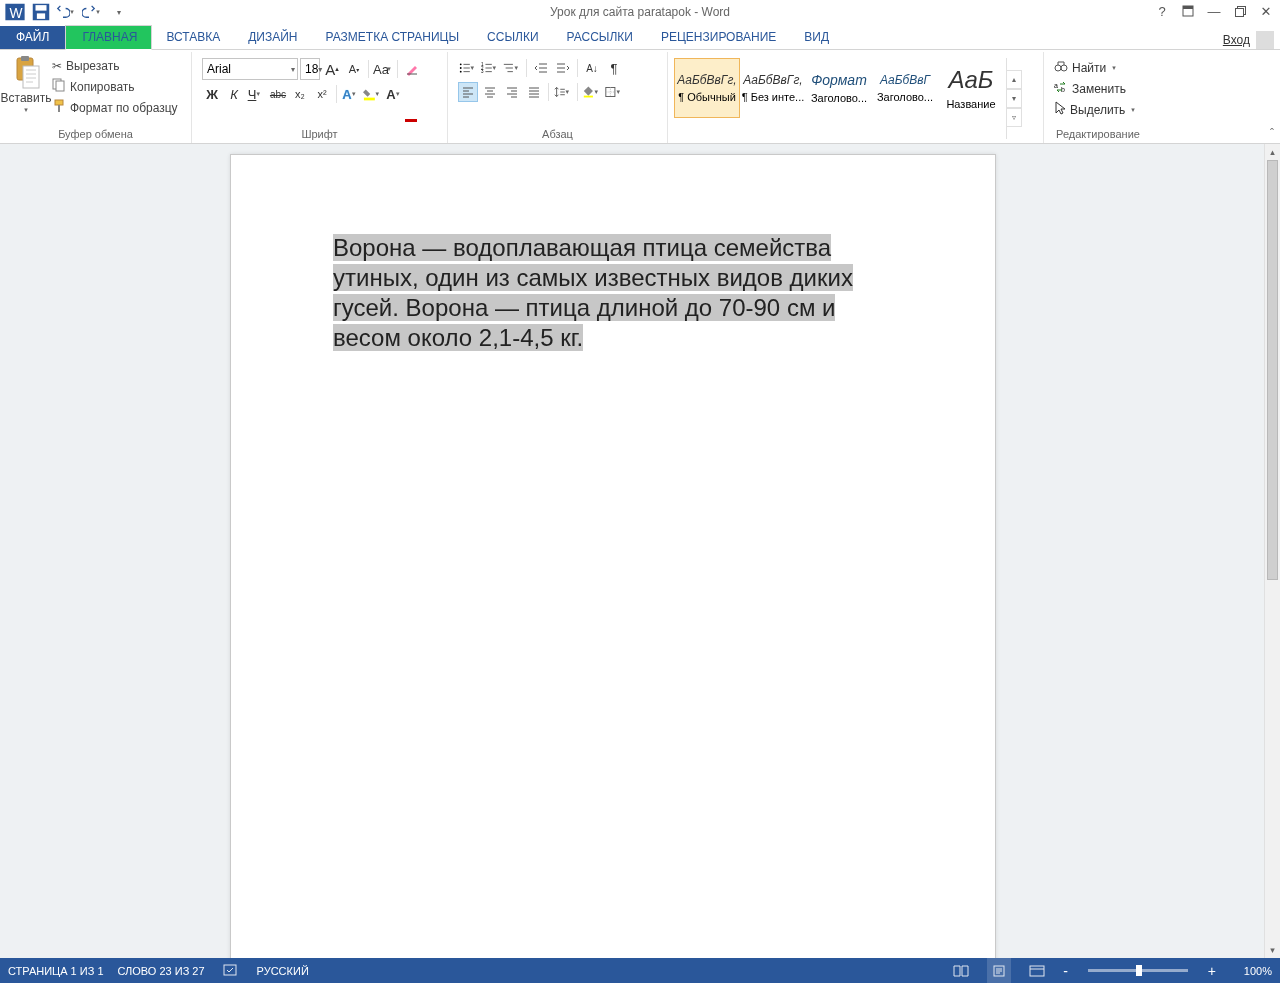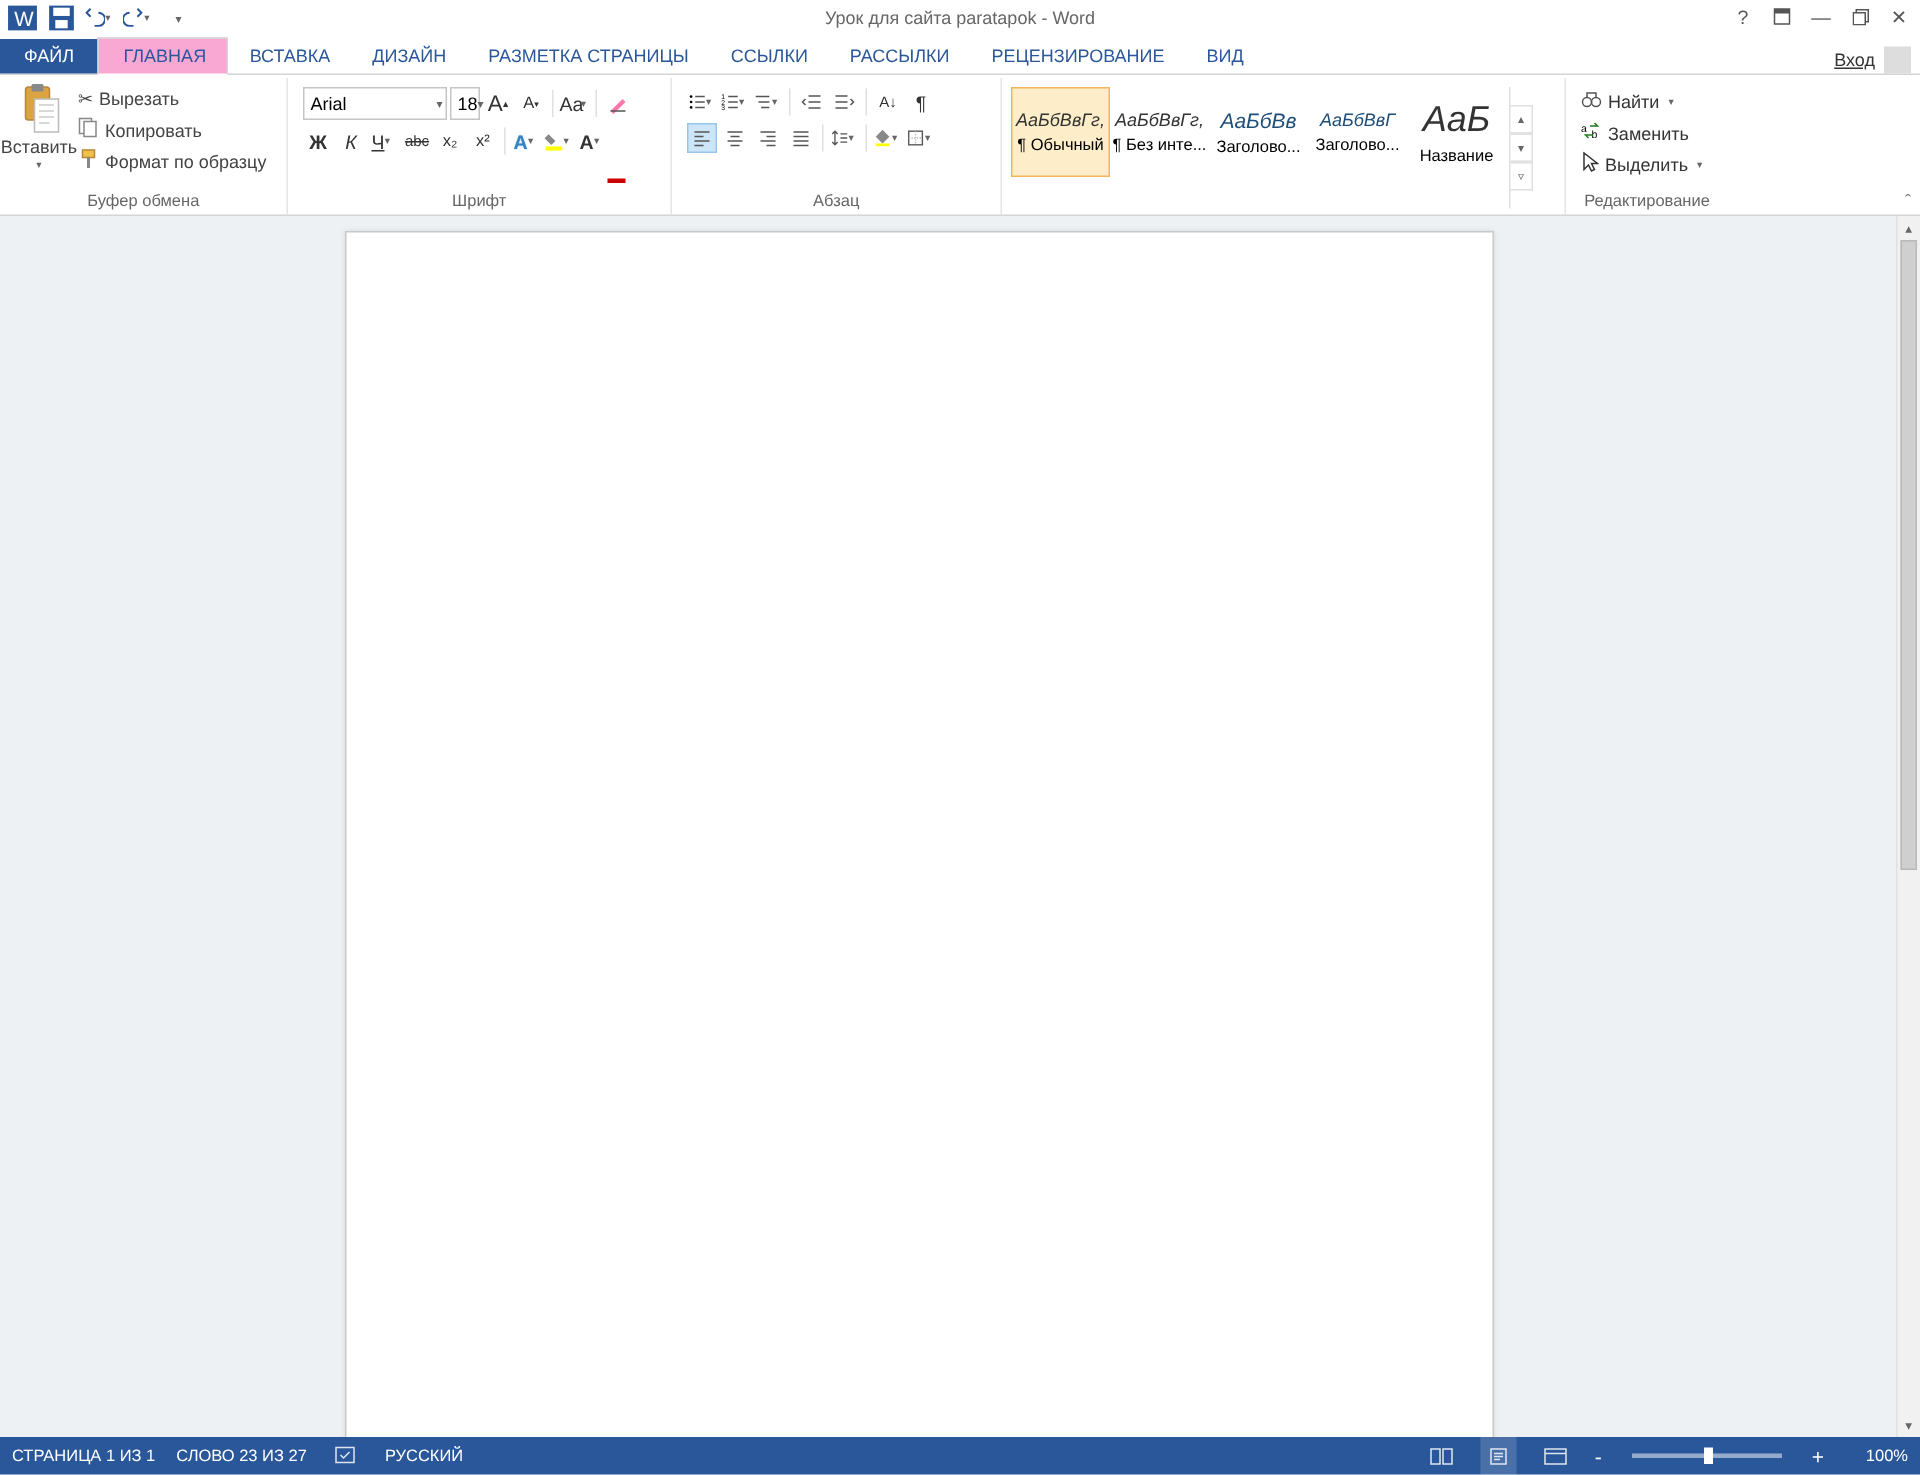--- a/index.html
+++ b/index.html
@@ -6,21 +6,21 @@
 html, body { width: 1280px; height: 983px; overflow: hidden; background: #fff; }
 .titlebar { height: 24px; background: #fff; display: flex; align-items: center; font-size: 12px; color: #444; position: relative; }
 .qat { display: flex; align-items: center; gap: 4px; padding-left: 4px; }
 .qat .btn { width: 22px; height: 22px; display: flex; align-items: center; justify-content: center; cursor: pointer; }
 .title-text { position: absolute; left: 50%; transform: translateX(-50%); color: #666; font-size: 12px; }
 .win-controls { position: absolute; right: 2px; top: 0; display: flex; gap: 2px; }
 .win-controls .wc { width: 24px; height: 22px; display: flex; align-items: center; justify-content: center; font-size: 13px; color: #555; cursor: pointer; }
 .tabs { height: 26px; display: flex; align-items: flex-end; background: #fff; border-bottom: 1px solid #d4d4d4; font-size: 12px; }
 .tab { padding: 4px 14px 5px; color: #2a579a; cursor: pointer; text-transform: uppercase; font-size: 12px; }
 .tab.file { background: #2a579a; color: #fff; padding: 4px 16px 5px; }
-.tab.active { border: 1px solid #d4d4d4; border-bottom: 1px solid #fff; background: #f9a8d4; color: #2a579a; margin-bottom: -1px; padding-left: 16px; }
+.tab.active { border: 1px solid #d4d4d4; border-bottom: 1px solid #fff; background: #22c55e; color: #2a579a; margin-bottom: -1px; padding-left: 16px; }
 .signin { margin-left: auto; padding-right: 6px; display: flex; align-items: center; gap: 6px; font-size: 12px; color: #333; text-decoration: underline; }
 .avatar { width: 18px; height: 18px; background: #ddd; display: inline-block; }
 .ribbon { height: 94px; background: #fff; border-bottom: 1px solid #d4d4d4; display: flex; padding-top: 2px; position: relative; }
 .group { border-right: 1px solid #e5e5e5; display: flex; flex-direction: column; justify-content: space-between; padding: 2px 4px 0; position: relative; }
 .group-body { flex: 1; display: flex; }
 .group-label { text-align: center; font-size: 11px; color: #666; padding: 2px 0 3px; position: relative; }
 .collapse { position: absolute; right: 6px; bottom: 2px; font-size: 12px; color: #777; cursor: pointer; }
 
 .clip-left { width: 44px; display: flex; flex-direction: column; align-items: center; gap: 1px; padding-top: 2px; }
 .paste-ico { width: 30px; height: 34px; }
@@ -342,21 +342,21 @@
       <div class="styles-body">
         <div class="style-card sel">
             <div class="style-prev">АаБбВвГг,</div>
             <div>¶ Обычный</div>
           </div>
         <div class="style-card">
             <div class="style-prev">АаБбВвГг,</div>
             <div>¶ Без инте...</div>
           </div>
         <div class="style-card">
-            <div class="style-prev blue" style="font-size:14px">АаБбВв</div>
+            <div class="style-prev blue" style="font-size:14px">Формат</div>
             <div>Заголово...</div>
           </div>
         <div class="style-card">
             <div class="style-prev blue">АаБбВвГ</div>
             <div>Заголово...</div>
           </div>
         <div class="style-card">
             <div class="style-prev" style="font-size:24px">АаБ</div>
             <div>Название</div>
           </div>
@@ -400,20 +400,21 @@
     </div>
     <div class="group-label">Редактирование</div>
   </div>
 
   <div class="collapse">ˆ</div>
 </div>
 
 <div class="canvas">
   <div class="page">
     <div class="page-content">
+      <div class="body-text"><span class="sel-bg">Ворона — водоплавающая птица семейства утиных, один из самых известных видов диких гусей. Ворона — птица длиной до 70-90 см и весом около 2,1-4,5 кг.</span></div>
     </div>
   </div>
 </div>
 
 <div class="vscroll">
   <div class="up">▴</div>
   <div class="thumb"></div>
   <div class="down">▾</div>
 </div>
 

